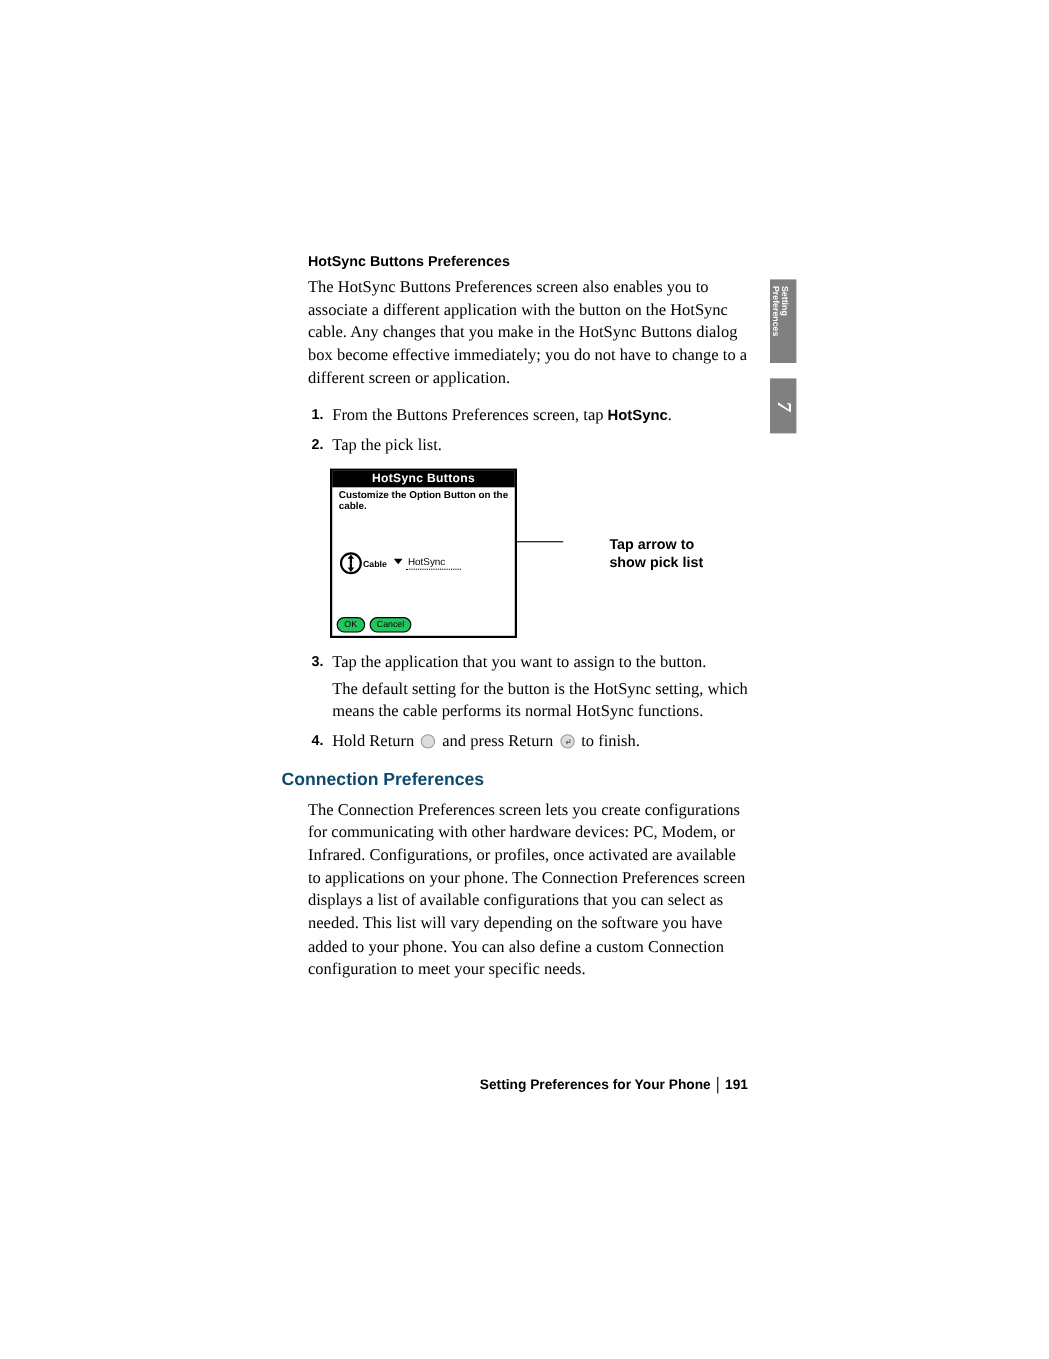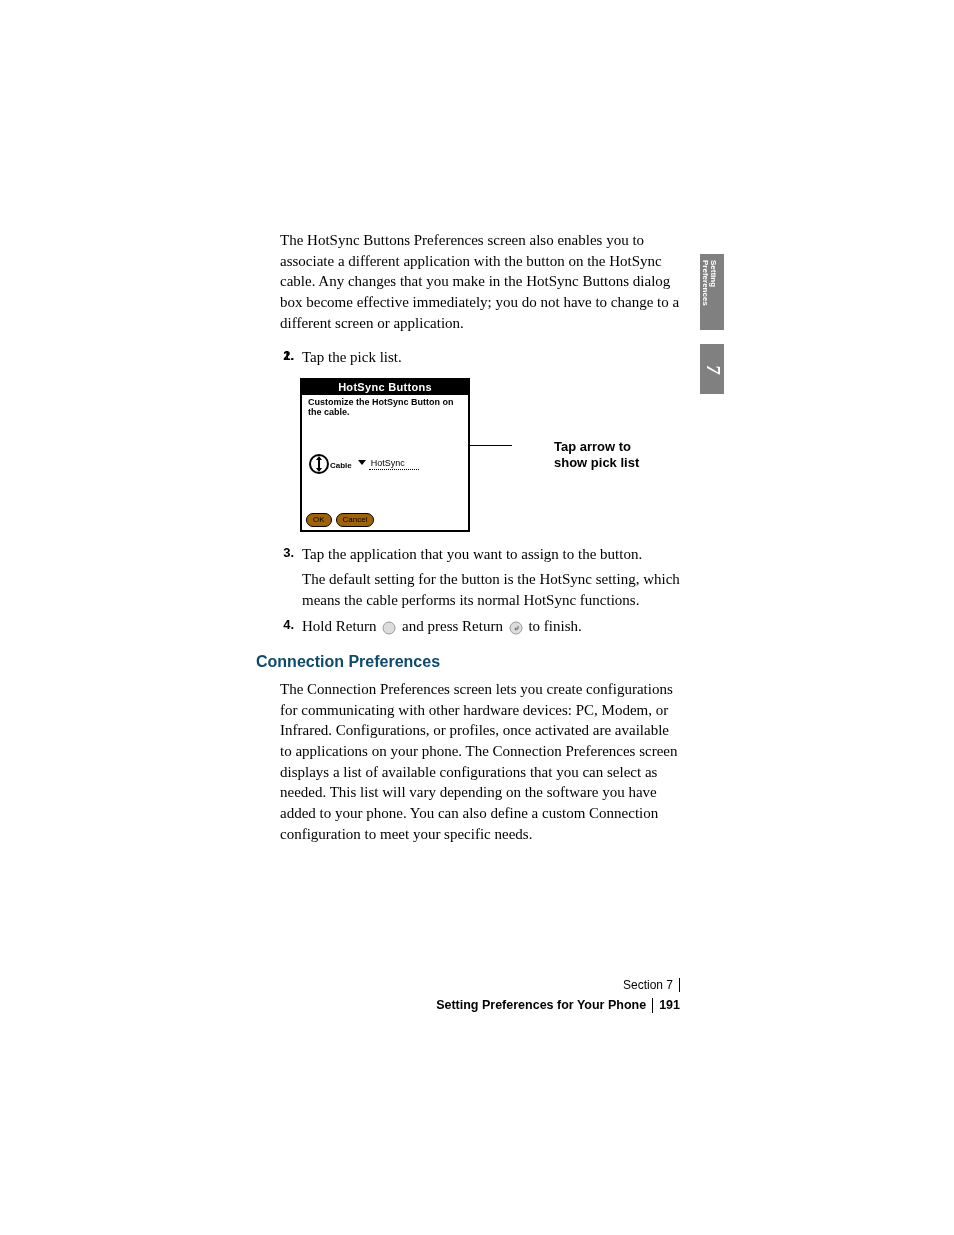--- a/index.html
+++ b/index.html
@@ -131,21 +131,21 @@
     padding: 3px 4px 3px 4px;
     display:flex;
     gap:4px;
   }
   .pda-btn {
     font-size: 8px;
     border: 1px solid #000;
     border-radius: 8px;
     padding: 0 6px;
     line-height: 12px;
-    background:#a16207;
+    background:#22c55e;
   }
   .caption {
     font-family: Arial, Helvetica, sans-serif;
     font-weight: bold;
     font-size: 13px;
     line-height: 1.25;
     margin-left: 42px;
     width: 92px;
   }
   .caption-line {
@@ -254,37 +254,41 @@
       <span>Setting</span><br>
       <span>Preferences</span>
     </div>
   </div>
   <div class="sidebar2">
     <span class="sidebar2-num">7</span>
   </div>
 
   <div class="content">
 
+    <p class="bold-sans">HotSync Buttons Preferences</p>
     <p class="para">The HotSync Buttons Preferences screen also enables you to associate a different application with the button on the HotSync cable. Any changes that you make in the HotSync Buttons dialog box become effective immediately; you do not have to change to a different screen or application.</p>
 
 
     <ol class="steps">
       <li>
         <span class="num">1.</span>
+        <span class="step-text">
+          <span>From the Buttons Preferences screen, tap </span><b>HotSync</b><span>.</span>
+        </span>
       </li>
       <li>
         <span class="num">2.</span>
         <span class="step-text">Tap the pick list.</span>
       </li>
     </ol>
 
     <div class="figure-row">
       <div class="pda-screen">
         <div class="pda-title">HotSync Buttons</div>
-        <div class="pda-instr">Customize the HotSync Button on the cable.</div>
+        <div class="pda-instr">Customize the Option Button on the cable.</div>
         <div class="pda-mid">
           <div class="pda-icon-col">
             <svg width="22" height="22" viewBox="0 0 22 22">
               <circle cx="11" cy="11" r="9" fill="none" stroke="#000" stroke-width="2"></circle>
               <path d="M11 3 l3 4 h-2 v4 h-2 v-4 h-2 z" fill="#000"></path>
               <path d="M11 19 l-3 -4 h2 v-4 h2 v4 h2 z" fill="#000"></path>
             </svg>
             <div class="pda-cable-label">Cable</div>
           </div>
           <div class="pda-drop">
@@ -327,19 +331,18 @@
         </span>
       </li>
     </ol>
 
     <h2 class="h2-red">Connection Preferences</h2>
     <p class="para">The Connection Preferences screen lets you create configurations for communicating with other hardware devices: PC, Modem, or Infrared. Configurations, or profiles, once activated are available to applications on your phone. The Connection Preferences screen displays a list of available configurations that you can select as needed. This list will vary depending on the software you have added to your phone. You can also define a custom Connection configuration to meet your specific needs.</p>
 
   </div>
 
   <div class="footer">
-    <div><span class="section">Section 7</span></div>
     <div class="title-line">
       <span class="title">Setting Preferences for Your Phone</span><span class="pnum">191</span>
     </div>
   </div>
 
 </div>
 
 </body></html>

